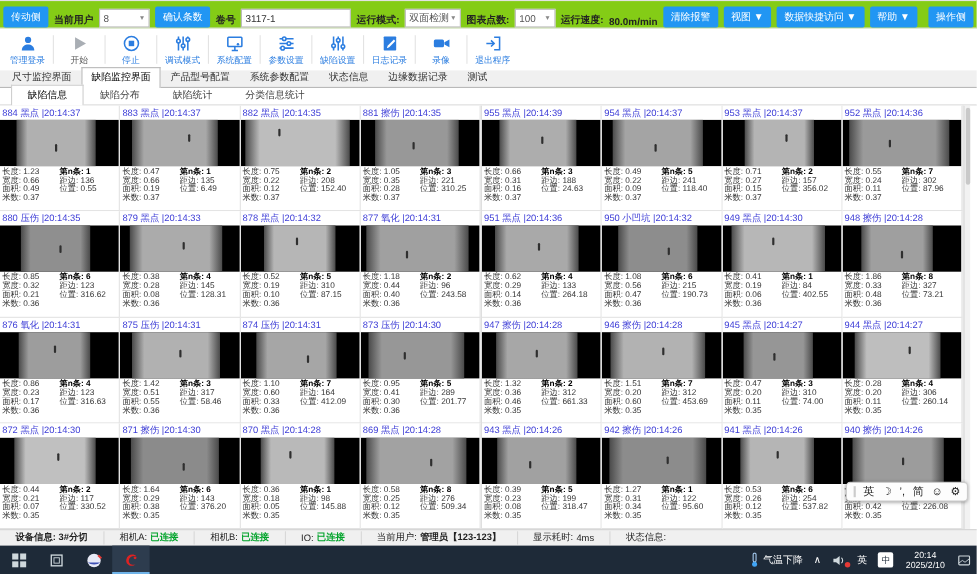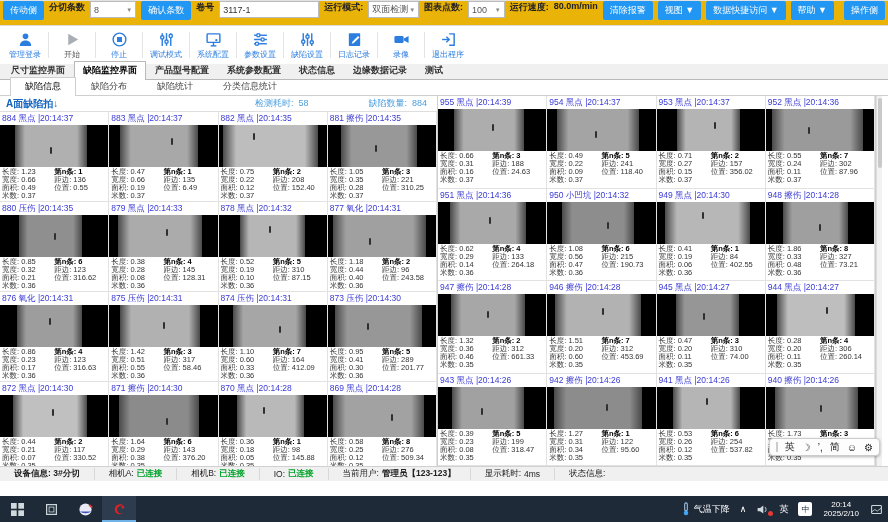--- a/index.html
+++ b/index.html
@@ -7,38 +7,38 @@
   .window { position:relative; width:888px; height:522px; display:flex; flex-direction:column; }
 
   
   .titlebar { height:18px; background:#fff; display:flex; align-items:center; padding:0 4px; flex:none; }
   .titlebar .logo { width:12px; height:12px; margin-right:4px; }
   .titlebar .title { font-size:9px; color:#333; }
   .win-controls { margin-left:auto; display:flex; gap:2px; }
   .win-btn { width:22px; height:14px; font-size:9px; color:#444; text-align:center; line-height:14px; cursor:pointer; }
 
   
-  .toolbar1 { height:26px; background:#eab308; border-top:1px solid #e2e2e2; border-bottom:1px solid #dcdcdc; display:flex; align-items:flex-start; gap:5px; padding:0 3px; flex:none; font-size:9px; }
+  .toolbar1 { height:26px; background:#84cc16; border-top:1px solid #e2e2e2; border-bottom:1px solid #dcdcdc; display:flex; align-items:flex-end; gap:5px; padding:0 3px; flex:none; font-size:9px; }
   .btn-blue { background:#2196f3; color:#fff; border:none; border-radius:2px; font-size:9px; padding:3px 7px; cursor:pointer; white-space:nowrap; }
   .tb-label { font-weight:bold; color:#222; white-space:nowrap; }
   .combo { background:#fff; border:1px solid #bbb; height:17px; display:flex; align-items:center; padding:0 3px; color:#555; position:relative; }
   .combo .arrow { margin-left:5px; font-size:6px; color:#888; }
   .text-input { background:#fff; border:1px solid #bbb; height:17px; padding:0 3px; font-size:9px; color:#333; width:100px; }
   .spacer { flex:1; }
 
   
   .toolbar2 { height:38px; background:#fff; display:flex; align-items:center; padding:0 4px; flex:none; }
   .action { display:flex; flex-direction:column; align-items:center; justify-content:center; min-width:42px; padding:0 5px; cursor:pointer; }
   .action .ic { width:17px; height:17px; }
   .action .lbl { font-size:8px; color:#2b7de0; margin-top:1px; white-space:nowrap; }
   .action.gray .lbl { color:#555; }
   .divider { width:1px; height:26px; background:#e3e3e3; margin:0 2px; }
 
   
-  .tabs { height:16px; background:#f0f0f0; display:flex; align-items:flex-end; padding-left:2px; flex:none; border-bottom:1px solid #b9b9b9;font-weight:bold; }
+  .tabs { height:16px; background:#f0f0f0; display:flex; align-items:flex-end; padding-left:2px; flex:none; border-bottom:1px solid #b9b9b9; }
   .tab { font-size:9px; color:#333; padding:2px 8px; border:1px solid transparent; border-bottom:none; cursor:pointer; white-space:nowrap; }
   .tab.active { background:#fff; border-color:#b9b9b9; color:#000; margin-bottom:-1px; padding-bottom:3px; }
   .subtabs { height:16px; background:#fff; display:flex; align-items:flex-end; padding-left:10px; flex:none; border-bottom:1px solid #cfcfcf; }
   .subtab { font-size:9px; color:#444; padding:2px 14px; cursor:pointer; white-space:nowrap; border:1px solid transparent; border-bottom:none; }
   .subtab.active { background:#fff; border-color:#cfcfcf; font-weight:normal; color:#000; margin-bottom:-1px; padding-bottom:3px; }
 
   
   .panels { flex:1; display:flex; position:relative; background:#fff; overflow:hidden; }
   .panel { width:438px; display:flex; flex-direction:column; border-right:1px solid #cfcfcf; }
   .panel-header { height:16px; display:flex; align-items:center; padding:0 6px; border-bottom:1px solid #dedede; flex:none; }
@@ -63,40 +63,40 @@
   .ime-grip { width:2px; height:10px; background:#ccc; }
   .ime-item { font-size:10px; color:#222; cursor:pointer; }
 
   
   .statusbar { height:15px; background:#f0f0f0; border-top:1px solid #d0d0d0; display:flex; align-items:center; font-size:8.5px; color:#222; flex:none; }
   .sb-seg { padding:0 14px; border-right:1px solid #d8d8d8; display:flex; align-items:center; gap:3px; white-space:nowrap; }
   .sb-bold { font-weight:bold; }
   .green { color:#00a32a; font-weight:bold; }
 
   
-  .taskbar { height:26px; background:#1e2a38; display:flex; align-items:flex-end; flex:none; color:#fff;margin-top:15px; }
+  .taskbar { height:26px; background:#1e2a38; display:flex; align-items:flex-end; flex:none; color:#fff; }
   .tb-icon { width:34px; height:26px; display:flex; align-items:center; justify-content:center; cursor:pointer; }
   .tb-icon.active { background:#2d3c4e; box-shadow:inset 0 -2px 0 #6fb3e8; }
   .tb-right { margin-left:auto; display:flex; align-items:center; height:100%; }
   .tray-item { padding:0 5px; height:100%; display:flex; align-items:center; cursor:pointer; font-size:9px; }
   .weather-text { font-size:9px; color:#fff; }
   .clock { text-align:center; font-size:8px; line-height:9px; padding:0 6px; cursor:pointer; }
   .vol-wrap { position:relative; }
   .vol-badge { position:absolute; right:1px; bottom:6px; width:5px; height:5px; background:#e53935; border-radius:50%; }
   .ime-tray { width:14px; height:14px; background:#fff; color:#1e2a38; font-size:8px; display:flex; align-items:center; justify-content:center; border-radius:2px; }
 </style>
 </head>
 <body>
 
 <div class="window">
 
 
   <div class="toolbar1">
     <button class="btn-blue">传动侧</button>
-    <span class="tb-label">分切条数</span>
+    <span class="tb-label">当前用户</span>
     <div class="combo" style="width:56px">
         <span>8</span>
         <span class="arrow" style="margin-left:auto">▼</span>
       </div>
     <button class="btn-blue">确认条数</button>
     <span class="tb-label">卷号</span>
     <input class="text-input" value="3117-1" style="">
     <span class="tb-label">运行模式:</span>
     <div class="combo" style="width:62px">
         <span>双面检测</span>
@@ -224,25 +224,20 @@
     </div>
   <div class="subtabs" id="subtabs">
       <div class="subtab active">缺陷信息</div>
       <div class="subtab">缺陷分布</div>
       <div class="subtab">缺陷统计</div>
       <div class="subtab">分类信息统计</div>
     </div>
 
   <div class="panels" id="panels">
       <div class="panel">
-        <div class="panel-header">
-      <span class="panel-title">A面缺陷拍↓</span>
-      <span class="panel-mid">检测耗时: &nbsp;58</span>
-      <span class="panel-right">缺陷数量: &nbsp;884</span>
-    </div>
         <div class="grid">
           <div class="cell">
             <div class="cell-header">884 黑点 |20:14:37</div>
             <div class="cell-img">
               <div class="strip" style="left:14%;width:66%;background:linear-gradient(90deg,#4a4a4a 0%,#b0b0b0 14%,#b0b0b0 86%,#4a4a4a 100%)"></div>
               <div class="speck" style="left:46%;top:52%"></div>
             </div>
             <div class="cell-stats">
               <div class="cs-col">
                 <div class="cs-line">长度: 1.23</div>

